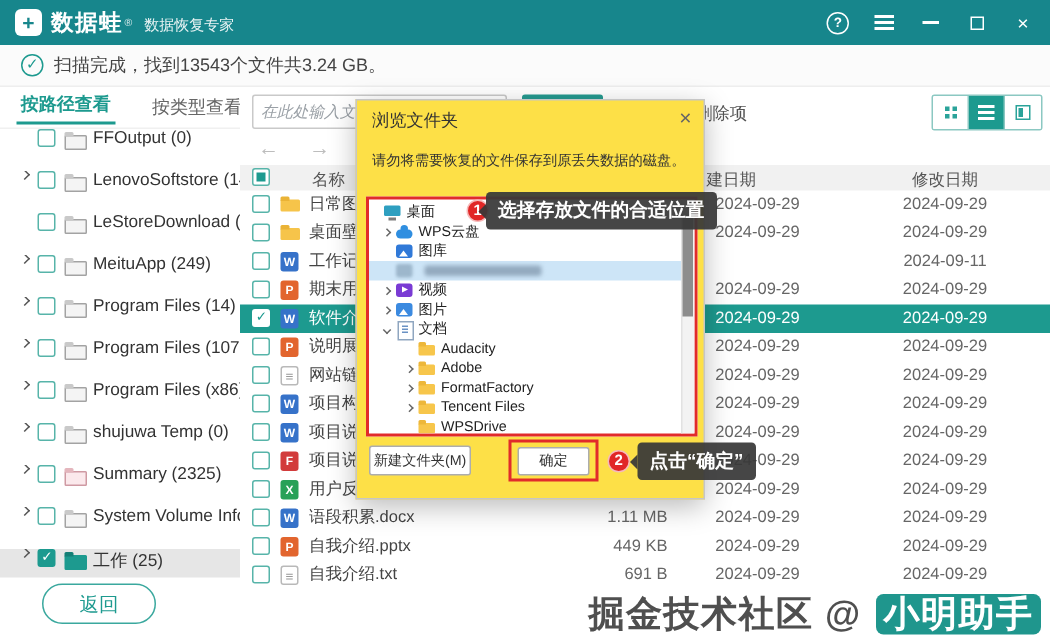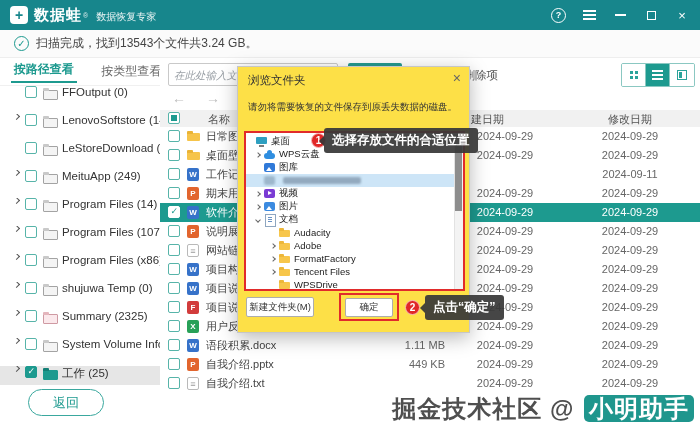--- a/index.html
+++ b/index.html
@@ -399,20 +399,21 @@
           <span class="fico ppt"></span>
           <span class="c-name">自我介绍.pptx</span>
           <span class="c-size">449 KB</span>
           <span class="c-created">2024-09-29</span>
           <span class="c-mod">2024-09-29</span>
         </div>
         <div class="frow">
           <span class="cb"></span>
           <span class="fico txt"></span>
           <span class="c-name">自我介绍.txt</span>
+          <span class="c-size">691 B</span>
           <span class="c-created">2024-09-29</span>
           <span class="c-mod">2024-09-29</span>
         </div>
       </div>
   </div>
 
   <div class="dialog">
     <span class="dlg-title">浏览文件夹</span>
     <span class="dlg-x">×</span>
     <span class="dlg-warn">请勿将需要恢复的文件保存到原丢失数据的磁盘。</span>

